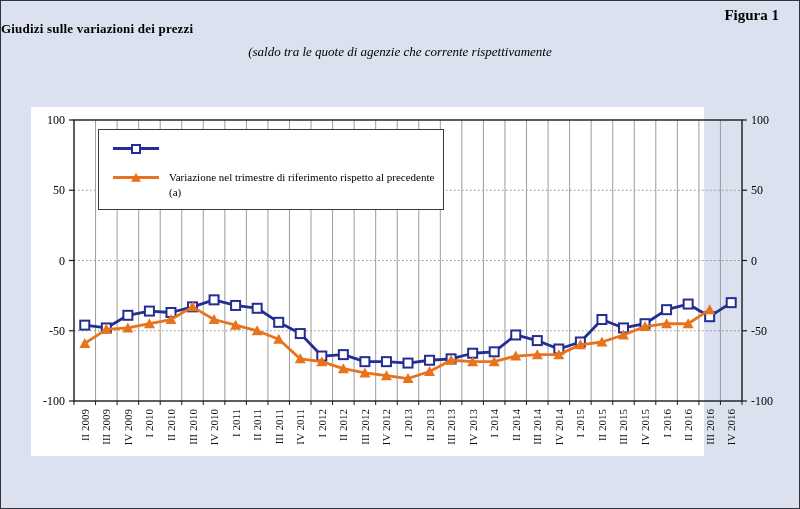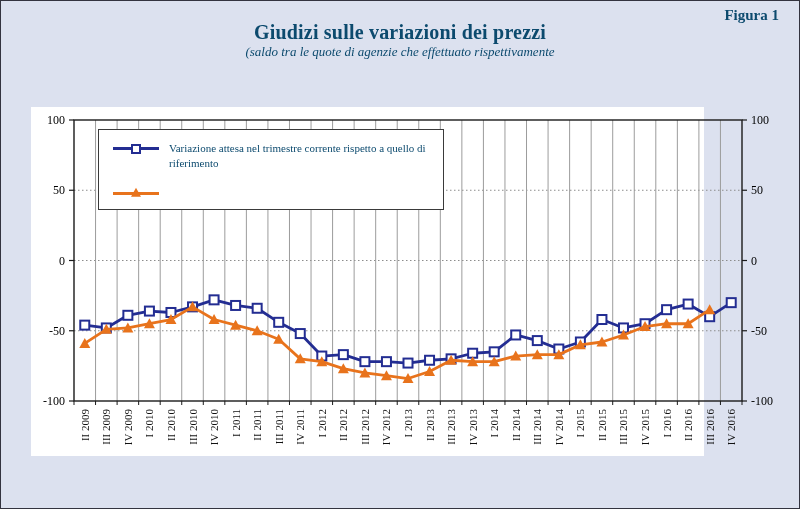--- a/index.html
+++ b/index.html
@@ -1,24 +1,24 @@
 <!DOCTYPE html>
 <html><head>
 <meta charset="utf-8">
 <style>
   html,body{margin:0;padding:0;}
   body{font-family:"Liberation Serif","DejaVu Serif",serif;}
   .page{
     position:relative;width:800px;height:509px;
     background:#dce1ef;border:1px solid #33333f;box-sizing:border-box;
-    overflow:hidden;color:#0c4a6e;
+    overflow:hidden;color:#000000;
   }
   .figura{position:absolute;top:6px;right:20px;font-size:15px;font-weight:bold;}
-  .title{position:absolute;top:20px;left:0;width:100%;text-align:center;
-    font-size:20px;font-weight:bold;letter-spacing:.2px;}
+  .title{position:absolute;top:20px;left:0;width:100%;
+    font-size:13px;font-weight:bold;letter-spacing:.2px;}
   .subtitle{position:absolute;top:43px;left:0;width:100%;text-align:center;
     font-size:13px;font-style:italic;line-height:1.25;}
   .panel{position:absolute;left:30px;top:106px;width:673px;height:349px;background:#ffffff;}
   .panel svg{position:absolute;left:0;top:0;}
   .ax{font-family:"Liberation Serif","DejaVu Serif",serif;font-size:12px;fill:#000;}
   .xlab{font-family:"Liberation Serif","DejaVu Serif",serif;font-size:11px;fill:#111;}
   .legend{
     position:absolute;left:67px;top:22px;width:346px;box-sizing:border-box;
     background:#ffffff;border:1px solid #3a3a3a;padding:11px 8px 9px 14px;
     font-size:11px;line-height:1.35;
@@ -38,21 +38,21 @@
 </head>
 <body>
 
 <div class="page">
 
   <div class="figura">Figura 1</div>
 
   <div class="title">Giudizi sulle variazioni dei prezzi</div>
 
   <div class="subtitle">
-    <span>(saldo tra le quote di agenzie che effettuato rispettivamente</span><br>
+    <span>(saldo tra le quote di agenzie che corrente rispettivamente</span><br>
   </div>
 
   <div class="panel">
     <svg id="chart-svg" width="747" height="349" viewBox="0 0 747 349" xmlns="http://www.w3.org/2000/svg">
         <line x1="43" x2="711" y1="83.25" y2="83.25" stroke="#8c8c8c" stroke-width="1" stroke-dasharray="1.5 2.5"></line>
         <line x1="43" x2="711" y1="153.5" y2="153.5" stroke="#8c8c8c" stroke-width="1" stroke-dasharray="1.5 2.5"></line>
         <line x1="43" x2="711" y1="223.75" y2="223.75" stroke="#8c8c8c" stroke-width="1" stroke-dasharray="1.5 2.5"></line>
         <line x1="64.54838709677419" x2="64.54838709677419" y1="13" y2="294" stroke="#9c9c9c" stroke-width="1"></line>
         <line x1="86.09677419354838" x2="86.09677419354838" y1="13" y2="294" stroke="#9c9c9c" stroke-width="1"></line>
         <line x1="107.64516129032258" x2="107.64516129032258" y1="13" y2="294" stroke="#9c9c9c" stroke-width="1"></line>
@@ -231,25 +231,25 @@
         <path d="M 657.1290322580645 211.225 L 662.6290322580645 221.225 L 651.6290322580645 221.225 Z" fill="#e8731c"></path>
         <path d="M 678.6774193548387 197.175 L 684.1774193548387 207.175 L 673.1774193548387 207.175 Z" fill="#e8731c"></path>
       </svg>
 
     <div class="legend">
       <div class="legend-row">
         <span class="legend-sample">
           <span class="sline" style="background: rgb(35, 45, 146);"></span>
           <span class="sq" style="border-color: rgb(35, 45, 146);"></span>
         </span>
-        <span class="legend-text">Variazione attesa nel trimestre corrente rispetto a quello di riferimento</span>
       </div>
       <div class="legend-row">
         <span class="legend-sample">
           <span class="sline" style="background: rgb(232, 115, 28);"></span>
           <span class="tri" style="border-bottom-color: rgb(232, 115, 28);"></span>
         </span>
+        <span class="legend-text">Variazione nel trimestre di riferimento rispetto al precedente (a)</span>
       </div>
     </div>
   </div>
 
 
 </div>
 
 </body></html>

